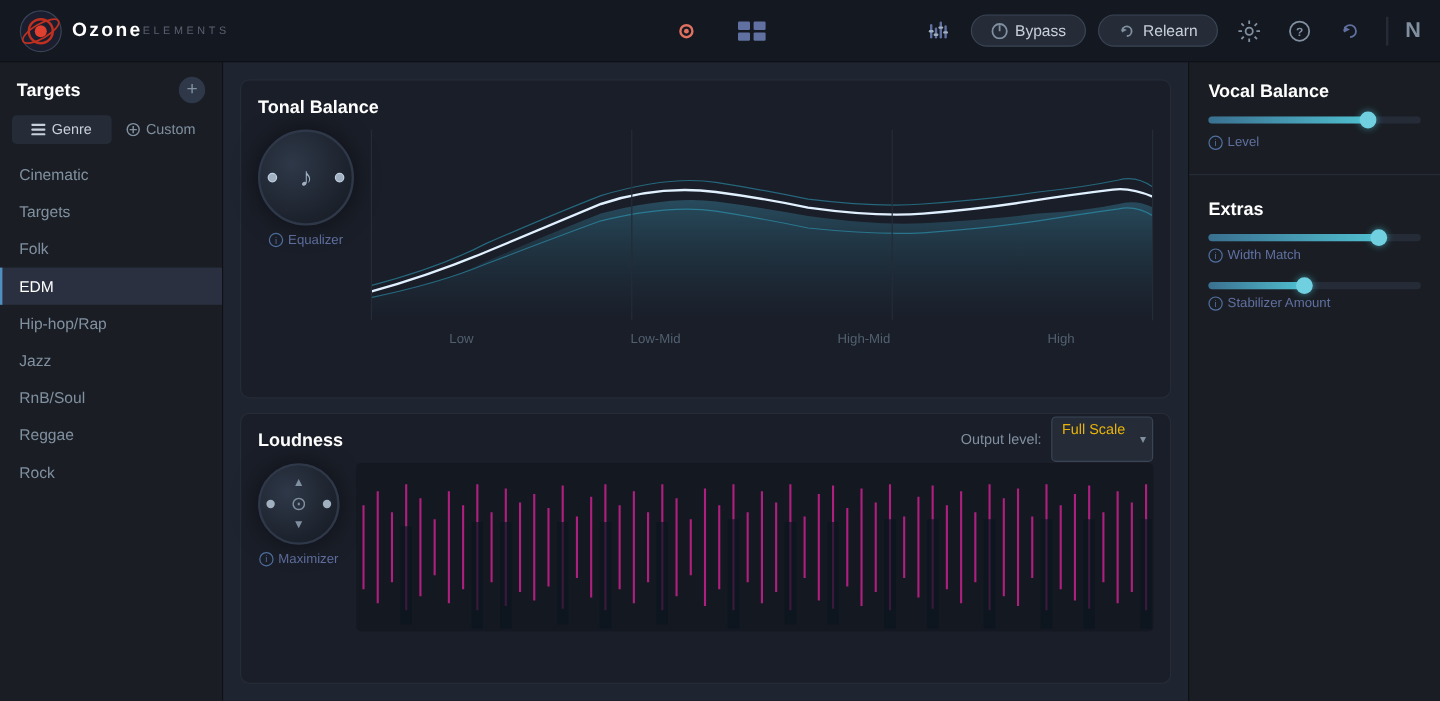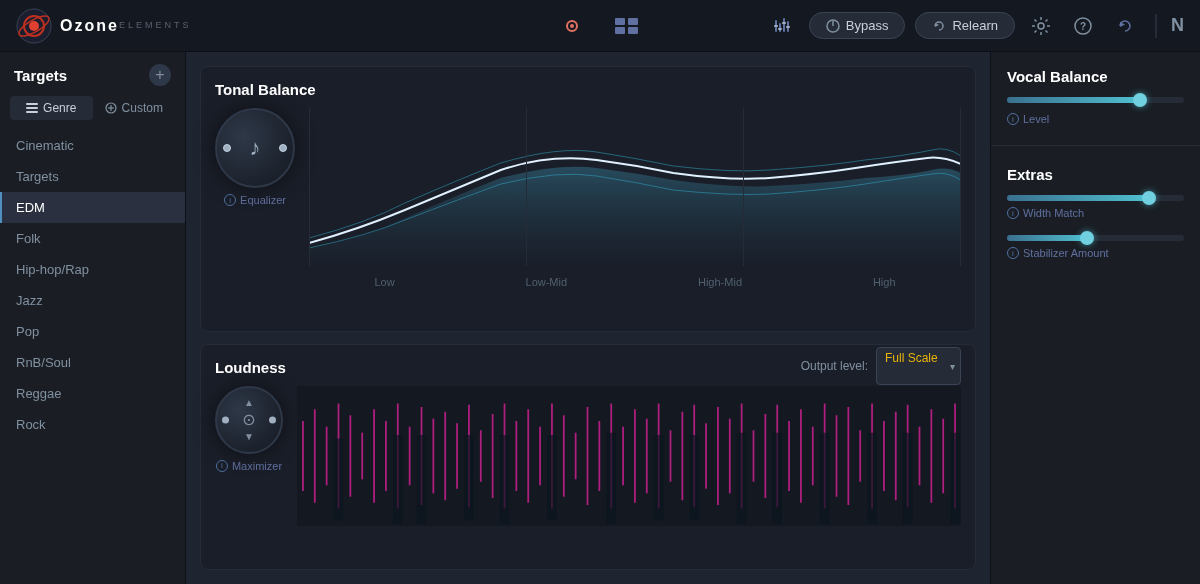--- a/index.html
+++ b/index.html
@@ -462,25 +462,24 @@
           <circle cx="6" cy="6" r="5" fill="none" stroke="#8090a0" stroke-width="1.2"></circle>
           <line x1="6" y1="3" x2="6" y2="9" stroke="#8090a0" stroke-width="1.2"></line>
           <line x1="3" y1="6" x2="9" y2="6" stroke="#8090a0" stroke-width="1.2"></line>
         </svg>
         <span>Custom</span>
       </button>
     </div>
     <ul class="genre-list">
       <li class="genre-item">Cinematic</li>
       <li class="genre-item">Targets</li>
+      <li class="genre-item">Folk</li>
       <li class="genre-item active">EDM</li>
-      <li class="genre-item">Folk</li>
       <li class="genre-item">Hip-hop/Rap</li>
       <li class="genre-item">Jazz</li>
-      <li class="genre-item">Pop</li>
       <li class="genre-item">RnB/Soul</li>
       <li class="genre-item">Reggae</li>
       <li class="genre-item">Rock</li>
     </ul>
   </div>
 
   <div class="content">
 
     <div class="panel" style="flex: 1.2;">
       <div class="panel-title">Tonal Balance</div>

